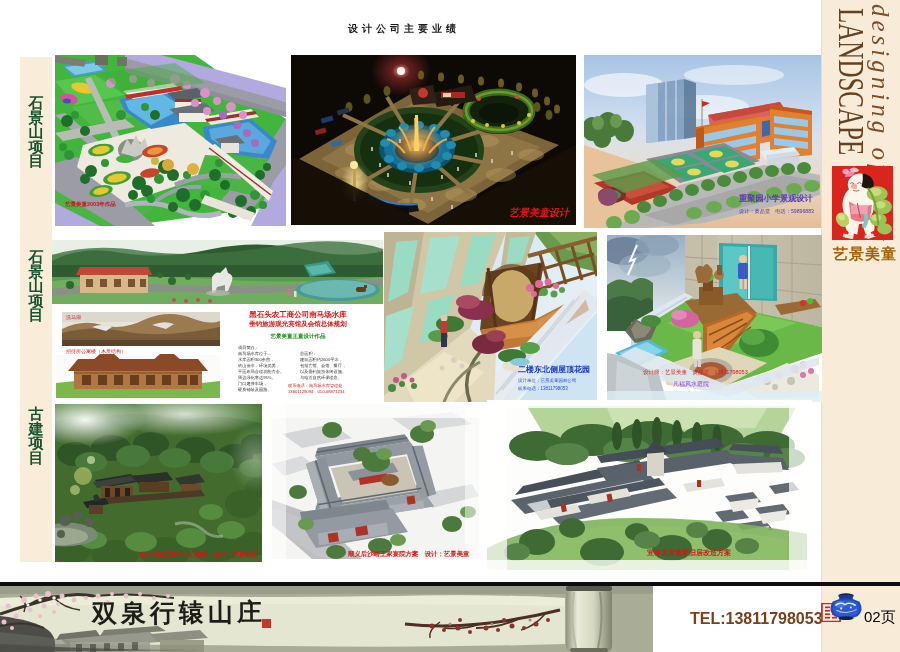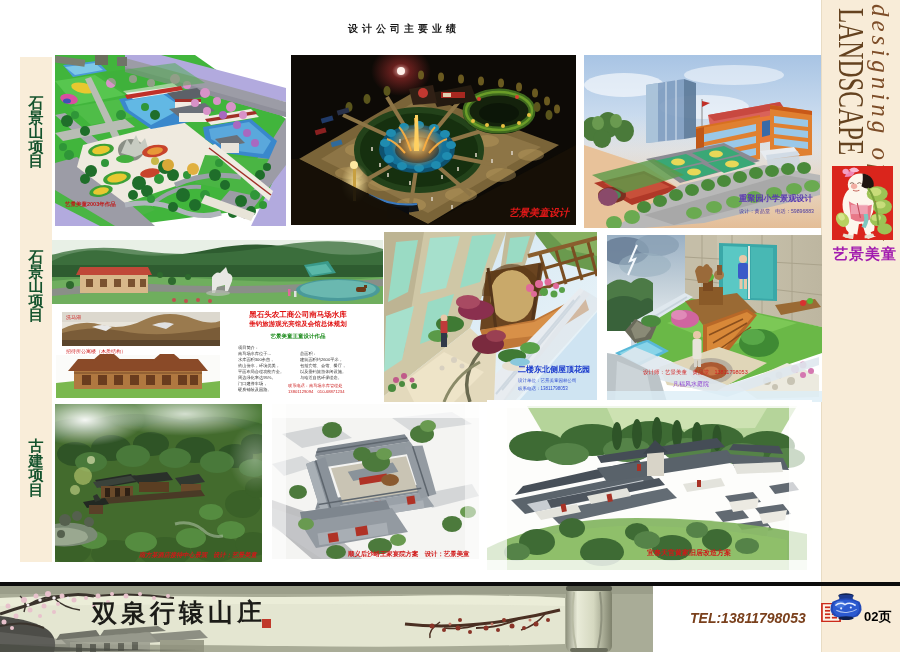--- a/index.html
+++ b/index.html
@@ -9,21 +9,21 @@
 <body>
 
 <div class="abs" style="left:20px;top:57px;width:32px;height:505px;background:#f9edd9;"></div>
 
 <div class="abs" style="left:348px;top:22px;font-size:10px;font-weight:bold;letter-spacing:4px;color:#1a1a1a;">设计公司主要业绩</div>
 
 <div class="abs vtext" style="left:28px;top:96px;font-size:15px;letter-spacing:0px;">石景山项目</div>
 
 <div class="abs vtext" style="left:28px;top:250px;font-size:15px;">石景山项目</div>
 
-<div class="abs vtext" style="left:28px;top:439px;font-size:15px;">古建项目</div>
+<div class="abs vtext" style="left:28px;top:407px;font-size:15px;">古建项目</div>
 
 <div class="abs" style="left:821px;top:0;width:79px;height:652px;background:#f8ecd8;border-left:1px solid #e8dcc4;"></div>
 
 <div class="abs" style="left:836px;top:8px;width:28px;height:160px;">
 <div style="transform:rotate(90deg) translateY(-100%);transform-origin:top left;width:160px;font-family:'Liberation Serif',serif;font-size:25px;letter-spacing:0px;color:#64421f;white-space:nowrap;"><span style="display:inline-block;transform:scaleY(1.42);transform-origin:center left;">LANDSCAPE</span></div>
 </div>
 
 <div class="abs" style="left:866px;top:4px;width:30px;height:260px;">
 <div style="transform:rotate(90deg) translateY(-100%);transform-origin:top left;width:260px;font-family:'Liberation Serif',serif;font-style:italic;font-size:25px;letter-spacing:4px;color:#7d4d28;white-space:nowrap;">designing of yimt</div>
 </div>
@@ -69,21 +69,21 @@
 <path d="M24 40 l3 16" stroke="#c04858" stroke-width="1" fill="none"></path>
 
 <path d="M30 52 q2 8 -2 14 l4 1 q4 -8 2 -15 z" fill="#7ec8c0"></path>
 
 <path d="M16 70 q0 6 -4 7 l8 2 1 -8 z" fill="#fdf6ec"></path>
 <path d="M36 70 q2 6 6 6 l-8 3 -2 -8 z" fill="#fdf6ec"></path>
 <path d="M10 76 q4 3 10 2 l0 -3 -9 -2 z" fill="#e8e0d0"></path>
 <path d="M40 75 q-4 4 -9 3 l0 -3 8 -2 z" fill="#e8e0d0"></path>
 </svg>
 
-<div class="abs" style="left:833px;top:245px;font-size:15px;font-weight:bold;color:#a21caf;letter-spacing:1px;">艺景美童</div>
+<div class="abs" style="left:833px;top:245px;font-size:15px;font-weight:bold;color:#a16207;letter-spacing:1px;">艺景美童</div>
 
 <svg class="abs" style="left:55px;top:55px;" width="231" height="171" viewBox="0 0 231 171">
 <rect width="231" height="171" fill="#ffffff"></rect>
 
 <polygon points="0,0 140,0 231,64 231,150 70,171 0,171" fill="#41b53c"></polygon>
 <polygon points="0,120 40,110 100,155 60,171 0,171" fill="#4ab544"></polygon>
 
 <polygon points="70,0 106,0 231,33 231,47 70,11" fill="#b2aade"></polygon>
 
 <polygon points="70,3 231,47 231,62 70,16" fill="#9c9ca6"></polygon>
@@ -1243,21 +1243,21 @@
 
 <rect x="262" y="33" width="9" height="9" fill="#c0392a"></rect>
 
 <rect x="566" y="2" width="46" height="64" rx="6" fill="url(#bnroll)"></rect>
 <rect x="566" y="0" width="46" height="5" rx="2" fill="#55584a"></rect>
 <rect x="570" y="62" width="38" height="4" rx="2" fill="#6a6d5c"></rect>
 <path d="M574 6 q-4 28 2 56" stroke="#b8bba4" stroke-width="2" fill="none"></path>
 <path d="M600 6 q4 28 -2 56" stroke="#8f927e" stroke-width="2" fill="none"></path>
 </svg>
 
-<div class="abs" style="left:690px;top:610px;font-size:14px;font-weight:bold;color:#7a401c;letter-spacing:0px;font-style:italic;">TEL:13811798053</div>
+<div class="abs" style="left:690px;top:610px;font-size:16px;font-weight:bold;color:#7a401c;letter-spacing:0px;">TEL:13811798053</div>
 
 <svg class="abs" style="left:821px;top:603px;" width="20" height="19" viewBox="0 0 22 22">
 <rect x="0.5" y="0.5" width="21" height="21" fill="#fdf4e8" stroke="#cc2a1a" stroke-width="2"></rect>
 <g fill="#cc2a1a">
       <rect x="4" y="4" width="6" height="2"></rect>
       <rect x="12" y="4" width="6" height="2"></rect>
       <rect x="4" y="8" width="6" height="2"></rect>
       <rect x="12" y="8" width="6" height="2"></rect>
       <rect x="4" y="12" width="6" height="2"></rect>
       <rect x="12" y="12" width="6" height="2"></rect>
@@ -1272,13 +1272,13 @@
 <path d="M5 11 q14 -7 28 0 q5 9 -2 15 q-12 5 -24 0 q-7 -6 -2 -15 z" fill="#2148b8"></path>
 <path d="M7 12 q12 -6 24 0 q4 8 -2 13 q-10 4 -20 0 q-6 -5 -2 -13 z" fill="#2c5ad0"></path>
 <ellipse cx="13" cy="14" rx="5" ry="4" fill="#4a7ae0" opacity="0.8"></ellipse>
 <path d="M8 15 q5 -4 10 -1 q5 -3 11 1" stroke="#e4ecff" stroke-width="1.6" fill="none"></path>
 <path d="M9 20 q6 3 12 2 q6 -1 9 -3" stroke="#cfdcf8" stroke-width="1.2" fill="none" opacity="0.8"></path>
 <circle cx="14" cy="18" r="1.1" fill="#e4ecff"></circle>
     <circle cx="24" cy="17" r="1.1" fill="#e4ecff"></circle>
 <ellipse cx="19" cy="28" rx="8" ry="2" fill="#0e1f4e"></ellipse>
 </svg>
 
-<div class="abs" style="left:864px;top:608px;font-size:13px;font-weight:bold;color:#000;">02页</div>
+<div class="abs" style="left:864px;top:608px;font-size:15px;font-weight:normal;color:#000;">02页</div>
 
 </body></html>

